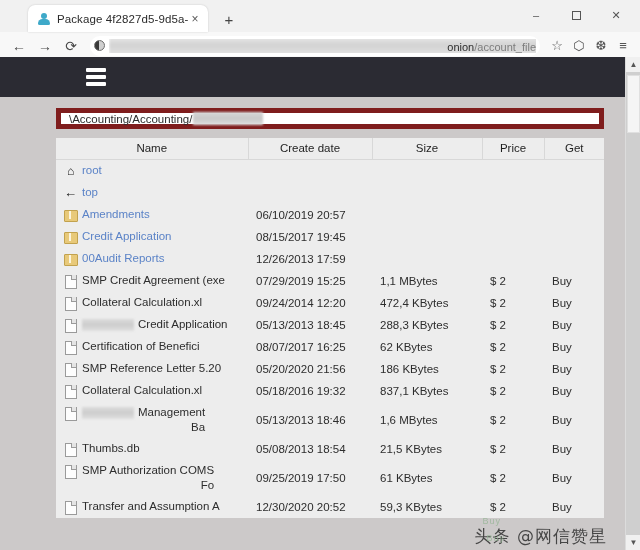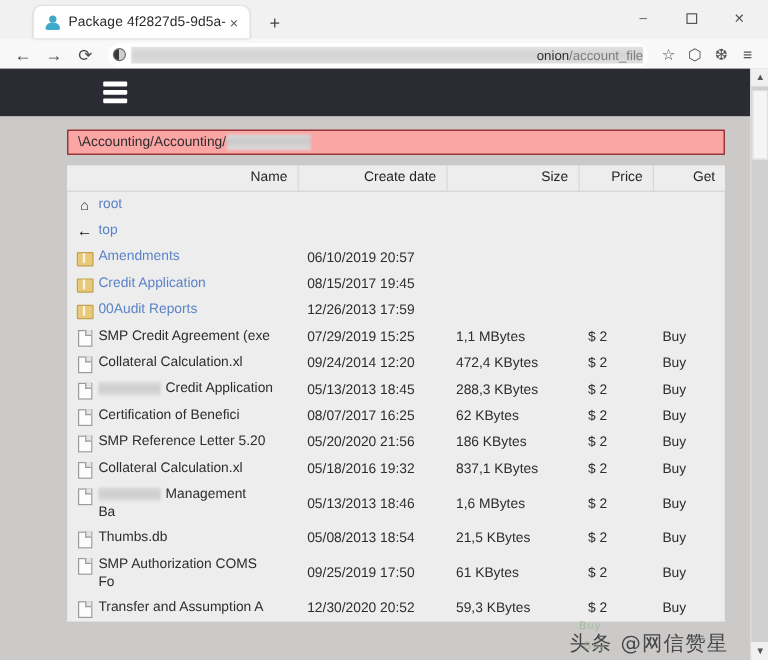--- a/index.html
+++ b/index.html
@@ -110,36 +110,36 @@
   .hamburger i { display: block; width: 20px; height: 4px; background: #fff; border-radius: 1px; }
 
   .page-body {
     position: relative; width: 625px; height: 453px;
     background: #ccc9c9;
   }
   .panel {
     position: absolute; left: 56px; top: 11px; width: 548px;
   }
   .pathbar {
-    height: 21px; background: #fca5a5; border: 1px solid #7f1d1d;
+    height: 21px; background: #ffffff; border: 5px solid #7f1d1d;
     display: flex; align-items: center; padding: 0 8px;
     font-size: 11.5px; color: #2d2d2d; position: relative;
   }
   .path-redact {
     display: inline-block; width: 70px; height: 13px; margin-left: 1px;
     background: linear-gradient(180deg,#d6d6d6,#c9c9c9,#dedede);
     filter: blur(1.2px); vertical-align: middle;
   }
 
   table.files {
     width: 548px; border-collapse: collapse; margin-top: 9px;
     background: #ededed; table-layout: fixed;
   }
   table.files th {
-    text-align: right; font-weight: normal; font-size: 11.5px; color: #1f1f1f;
+    text-align: center; font-weight: normal; font-size: 11.5px; color: #1f1f1f;
     padding: 4px 8px 5px 8px; border-right: 1px solid #d8d8d8;
     border-bottom: 1px solid #d8d8d8; background: #ededed;
   }
   table.files th:last-child { border-right: none; margin-left: 48px; }
   table.files td {
     font-size: 11.5px; color: #2d2d2d; padding: 3px 8px;
     vertical-align: middle; border: none;
   }
   .col-name  { width: 192px; }
   .col-date  { width: 124px; }
@@ -171,21 +171,21 @@
     background: #fbf4df;
   }
   .ic-home { font-size: 12px; color: #1c1c1c; line-height: 14px; text-align: center; }
   .ic-back { font-size: 13px; color: #111; line-height: 13px; text-align: center; }
 
   .redact-inline {
     display: inline-block; width: 52px; height: 12px; vertical-align: middle;
     background: linear-gradient(180deg,#dcdcdc,#cdcdcd,#e0e0e0);
     filter: blur(1.1px); margin-right: 4px;
   }
-  .wrapline { display: block; line-height: 15px; }
+  .wrapline { display: block; line-height: 15px; text-align: right; }
 
   
   .watermark {
     position: absolute; right: 18px; bottom: 2px;
     font-size: 17px; color: #3b3b3b; opacity: .92;
     font-family: "DejaVu Sans", sans-serif; letter-spacing: 1px;
     white-space: nowrap; pointer-events: none;
   }
   .watermark .wm-ghost {
     position: absolute; left: 8px; top: -9px; font-size: 9px;

